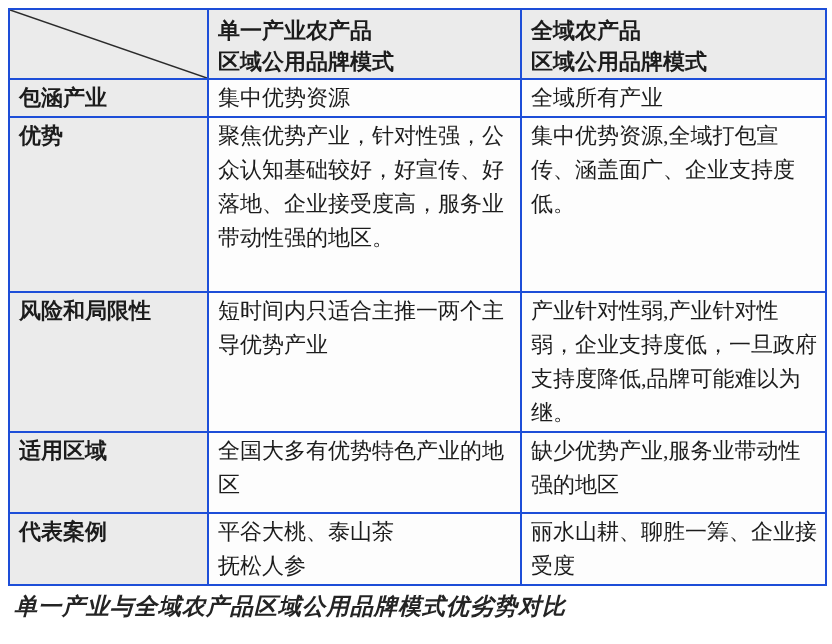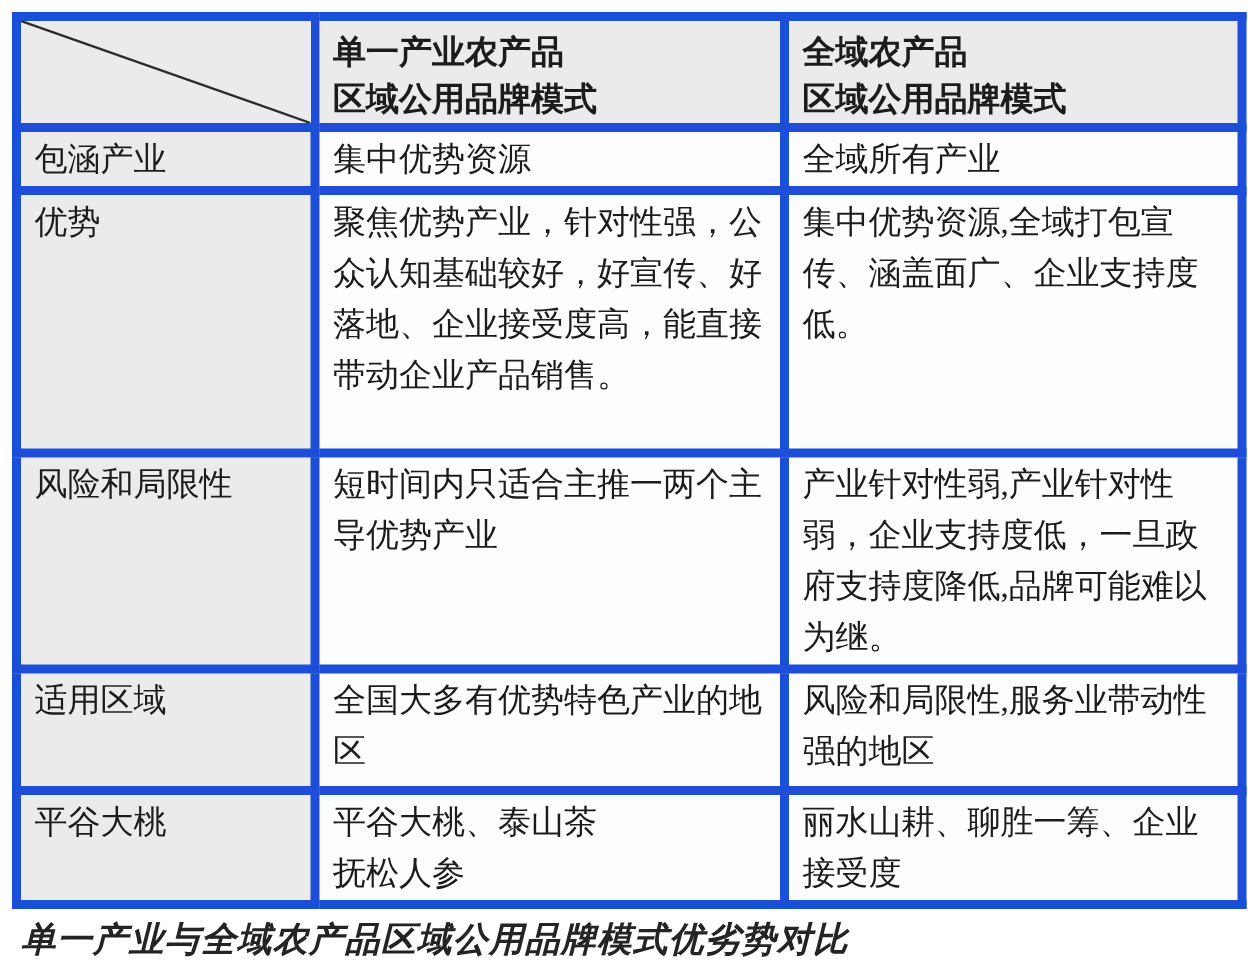--- a/index.html
+++ b/index.html
@@ -20,34 +20,34 @@
   }
   table.cmp {
     border-collapse: collapse;
     table-layout: fixed;
     width: 817px;
   }
   table.cmp col.c0 { width: 199px; }
   table.cmp col.c1 { width: 313px; }
   table.cmp col.c2 { width: 305px; }
   table.cmp td, table.cmp th {
-    border: 6px solid #1d4ed8;
+    border: 2px solid #1d4ed8;
     vertical-align: top;
     font-size: 22px;
     line-height: 34px;
     padding: 1px 6px 1px 9px;
     white-space: pre-line;
     text-align: left;
     font-weight: normal;
     background: #fdfdfd;
     overflow: hidden;
   }
   
   table.cmp tr.hdr th { background: #ebebeb; font-weight: bold; line-height: 31px; padding-top: 5px; }
-  table.cmp td.rowlabel { background: #ebebeb; font-weight: normal; }
+  table.cmp td.rowlabel { background: #ebebeb; font-weight: bold; }
   
   th.corner { position: relative; padding: 0; }
   th.corner svg { position: absolute; left: 0; top: 0; width: 100%; height: 100%; display: block; }
   
   tr.hdr      { height: 70px; }
   tr.r-industries { height: 34px; }
   tr.r-advantage  { height: 175px; margin-top: 27px; }
   tr.r-risk       { height: 137px; margin-top: 40px; }
   tr.r-accept     { height: 35px; }
   tr.r-region     { height: 81px; }
@@ -85,39 +85,39 @@
       </tr>
 
       <tr class="r-industries">
         <td class="rowlabel">包涵产业</td>
         <td>集中优势资源</td>
         <td>全域所有产业</td>
       </tr>
 
       <tr class="r-advantage">
         <td class="rowlabel">优势</td>
-        <td>聚焦优势产业，针对性强，公众认知基础较好，好宣传、好落地、企业接受度高，能直接带动企业产品销售。</td>
+        <td>聚焦优势产业，针对性强，公众认知基础较好，好宣传、好落地、企业接受度高，服务业带动性强的地区。</td>
         <td>集中优势资源,全域打包宣传、涵盖面广、企业支持度低。</td>
       </tr>
 
       <tr class="r-risk">
         <td class="rowlabel">风险和局限性</td>
         <td>短时间内只适合主推一两个主导优势产业</td>
         <td>产业针对性弱,产业针对性弱，企业支持度低，一旦政府支持度降低,品牌可能难以为继。</td>
       </tr>
 
 
       <tr class="r-region">
         <td class="rowlabel">适用区域</td>
         <td>全国大多有优势特色产业的地区</td>
-        <td>风险和局限性,服务业带动性强的地区</td>
+        <td>缺少优势产业,服务业带动性强的地区</td>
       </tr>
 
       <tr class="r-cases">
-        <td class="rowlabel">平谷大桃</td>
+        <td class="rowlabel">代表案例</td>
         <td>平谷大桃、泰山茶
 抚松人参</td>
         <td>丽水山耕、聊胜一筹、企业接受度</td>
       </tr>
     </tbody>
   </table>
 
   <div class="caption">单一产业与全域农产品区域公用品牌模式优劣势对比</div>
 </div>
 

